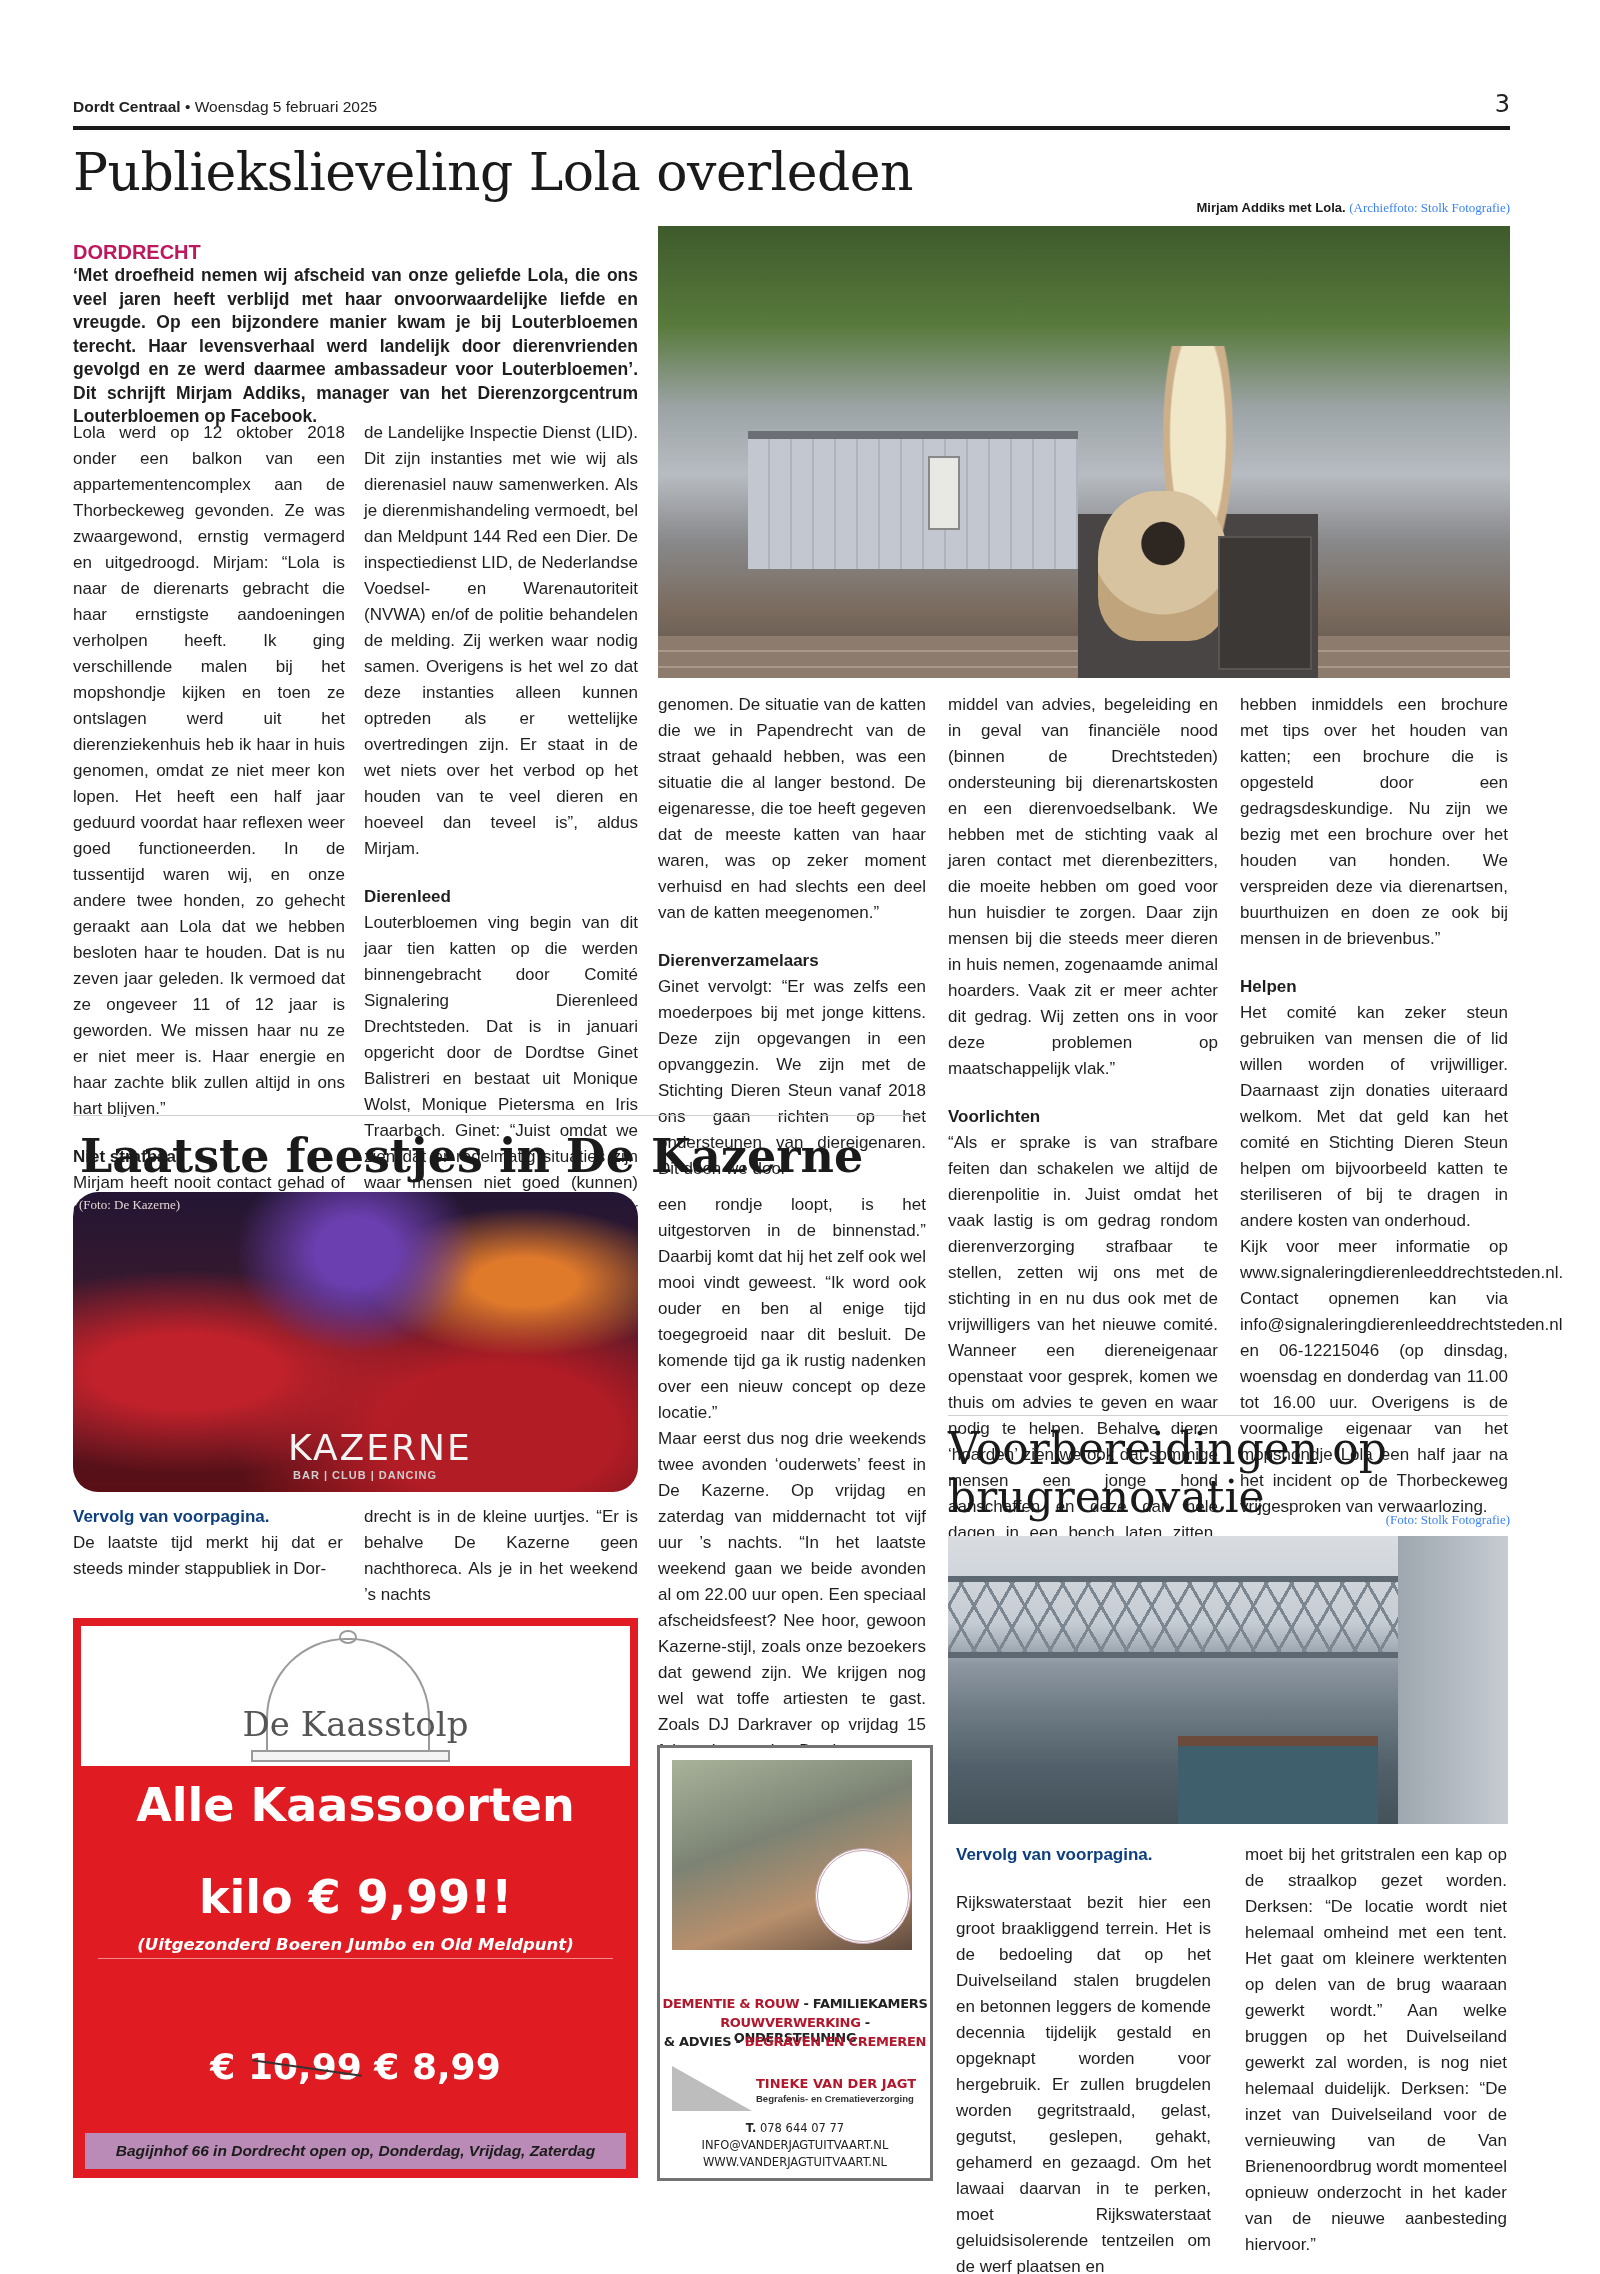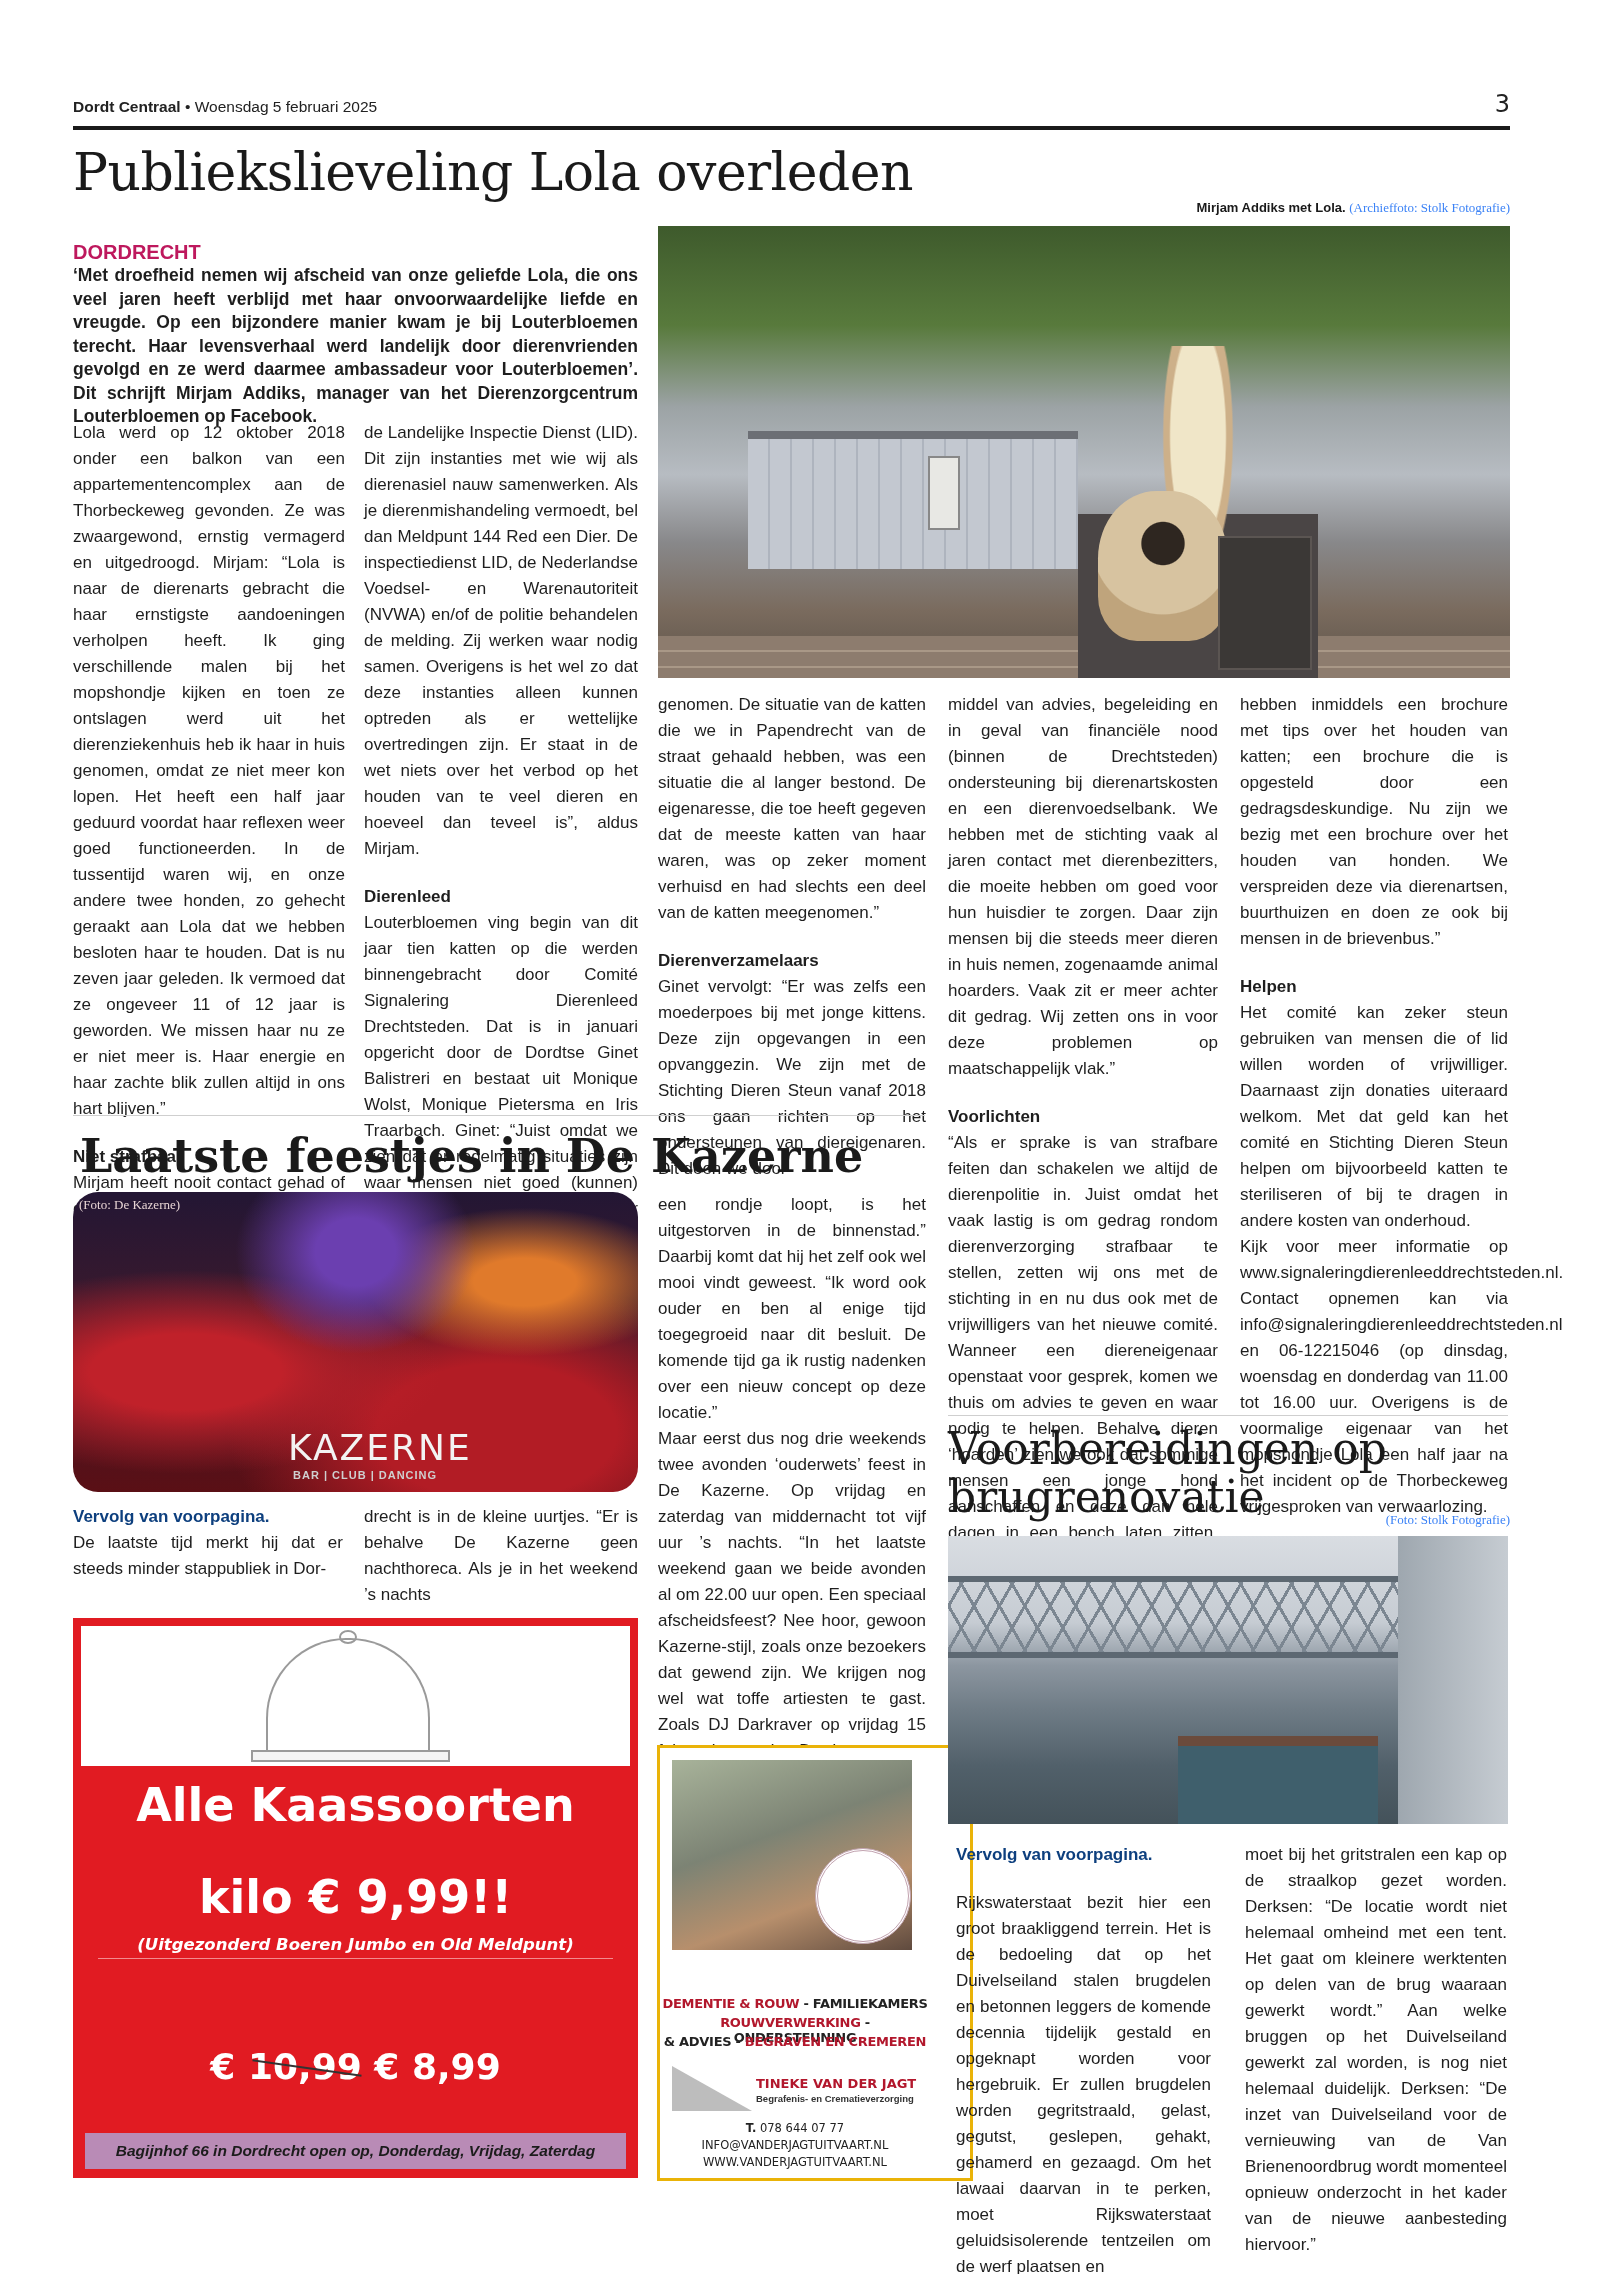--- a/index.html
+++ b/index.html
@@ -52,21 +52,21 @@
   .cloche { position:absolute; left:185px; top:12px; width:160px; height:110px;
             border:2px solid #9a9a9a; border-bottom:none; border-radius:80px 80px 0 0; }
   .cloche-knob { position:absolute; left:258px; top:4px; width:14px; height:10px; border:2px solid #9a9a9a; border-radius:50%; }
   .cloche-base { position:absolute; left:170px; top:124px; width:195px; height:8px; border:2px solid #9a9a9a; background:#f4f4f4; }
   .kaas-name { position:absolute; left:0; width:549px; top:78px; text-align:center; font-family:"DejaVu Serif", serif; font-size:34px; color:#555; }
   .ad-white { position:absolute; left:0; width:565px; text-align:center; color:#fff; font-weight:bold; font-family:"DejaVu Sans", sans-serif; }
   .purple-bar { position:absolute; left:12px; top:515px; width:541px; height:36px; background:#b98bb6;
                 text-align:center; font-style:italic; font-weight:bold; font-size:15.5px; line-height:36px; color:#1c1c1c; }
   .strike { position:relative; }
   .strike:after { content:""; position:absolute; left:4px; right:0; top:50%; border-top:2px solid #333; transform:rotate(8deg); }
-  .tineke-ad { position:absolute; left:657px; top:1745px; width:270px; height:430px; border:3px solid #eab308; background:#fff;padding-left:40px; }
+  .tineke-ad { position:absolute; left:657px; top:1745px; width:270px; height:430px; border:3px solid #737373; background:#fff; }
   .tineke-photo { position:absolute; left:12px; top:12px; width:240px; height:190px;
                   background:linear-gradient(160deg,#a8b39a,#7c8374 40%,#b78f6c 70%,#5f4a3e); }
   .tineke-badge { position:absolute; left:155px; top:100px; width:90px; height:90px; border-radius:50%;
                   background:#fff; border:3px double #c2a3b0; }
   .tk-line { position:absolute; left:0; width:270px; text-align:center; font-weight:bold; font-size:13px; font-family:"DejaVu Sans", sans-serif; letter-spacing:-0.3px; }
   .tk-red { color:#b2172c; }
   .tk-dark { color:#222; }
   .tk-logo-tri { position:absolute; left:12px; top:318px; width:0; height:0;
                  border-left:0 solid transparent; border-right:80px solid transparent; border-bottom:45px solid #bdbdbd; }
   .tk-contact { position:absolute; left:0; width:270px; text-align:center; font-size:11.5px; font-family:"DejaVu Sans", sans-serif; color:#222; }
@@ -145,20 +145,21 @@
 <div class="abs body-text" style="left:658px; top:1192px; width:268px;">
   <p>een rondje loopt, is het uitgestorven in de binnenstad.” Daarbij komt dat hij het zelf ook wel mooi vindt geweest. “Ik word ook ouder en ben al enige tijd toegegroeid naar dit besluit. De komende tijd ga ik rustig nadenken over een nieuw concept op deze locatie.”</p>
   <p>Maar eerst dus nog drie weekends twee avonden ‘ouderwets’ feest in De Kazerne. Op vrijdag en zaterdag van middernacht tot vijf uur ’s nachts. “In het laatste weekend gaan we beide avonden al om 22.00 uur open. Een speciaal afscheidsfeest? Nee hoor, gewoon Kazerne-stijl, zoals onze bezoekers dat gewend zijn. We krijgen nog wel wat toffe artiesten te gast. Zoals DJ Darkraver op vrijdag 15 februari en de Dordtse zanger Alwin van de Heuvel en DJ Niels Boogert op vrijdag 21 februari. “</p>
 </div>
 
 <div class="kaas-ad">
   <div class="kaas-logo-box">
     <div class="cloche-knob"></div>
     <div class="cloche"></div>
     <div class="cloche-base"></div>
+    <div class="kaas-name">De Kaasstolp</div>
   </div>
   <div class="ad-white" style="top:160px; font-size:46px;">Alle Kaassoorten</div>
   <div class="ad-white" style="top:252px; font-size:46px;">kilo € 9,99!!</div>
   <div class="ad-white" style="top:317px; font-size:16.5px; font-style:italic;">(Uitgezonderd Boeren Jumbo en Old Meldpunt)</div>
   <div class="abs" style="left:25px; top:340px; width:515px; height:1px; background:#f28a8e;"></div>
   <div class="ad-white" style="top:428px; font-size:36px;">
     <span>€</span>
     <span class="strike">10,99</span>
     <span>€ 8,99</span>
   </div>

